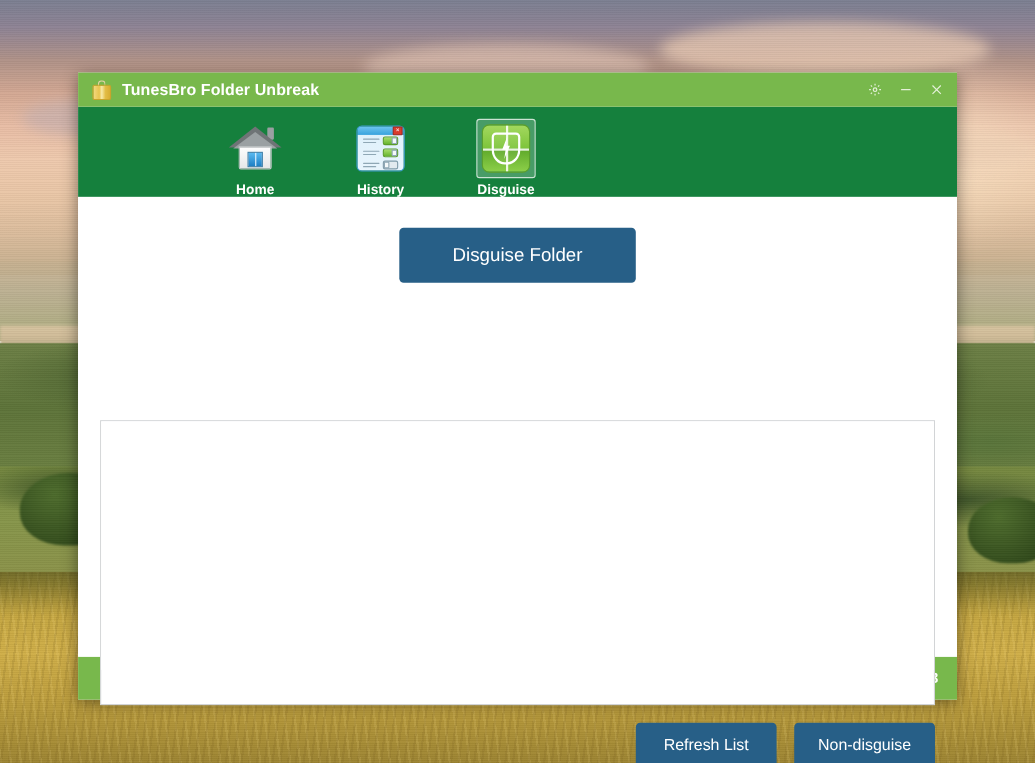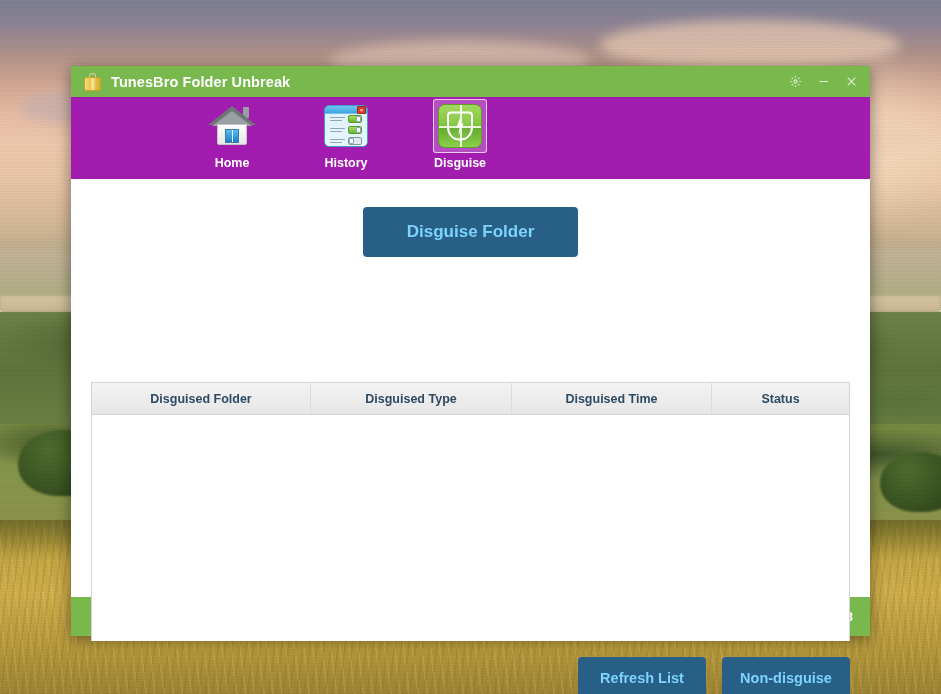--- a/index.html
+++ b/index.html
@@ -161,23 +161,23 @@
     font-size: 15px;
     line-height: 1;
     cursor: pointer;
     user-select: none;
   }
   .win-btn svg { display: block; }
 
   
   #toolbar {
     height: 82px;
-    background: #a21caf;
-    display: flex;
-    align-items: flex-start;
+    background: #15803d;
+    display: flex;
+    align-items: flex-end;
     padding-left: 104px;
     box-sizing: border-box;
   }
   .tool-item {
     width: 114px;
     display: flex;
     flex-direction: column;
     align-items: center;
     cursor: pointer;
     padding-top: 2px;
@@ -379,25 +379,25 @@
   }
 
   #primary-action-row {
     display: flex;
     justify-content: center;
     padding-top: 28px;
   }
 
   .btn-blue {
     background: #275f87;
-    color: #7dd3fc;
+    color: #ffffff;
     border: none;
     border-radius: 4px;
     font-family: "Liberation Sans", sans-serif;
-    font-weight: bold;
+    font-weight: normal;
     cursor: pointer;
   }
 
   #disguise-folder-button {
     width: 215px;
     height: 50px;
     font-size: 17px;
   }
 
   
@@ -591,26 +591,20 @@
 
     </div>
 
     <div id="app-body">
 
       <div id="primary-action-row">
         <button class="btn-blue" id="disguise-folder-button">Disguise Folder</button>
       </div>
 
       <div id="table-wrap">
-        <div id="table-head">
-          <div class="th c1">Disguised Folder</div>
-          <div class="th c2">Disguised Type</div>
-          <div class="th c3">Disguised Time</div>
-          <div class="th c4">Status</div>
-        </div>
         <div id="table-body">
           <div id="empty-rows"></div>
         </div>
       </div>
 
       <div id="bottom-actions">
         <button class="btn-blue btn-action" id="refresh-list-button">Refresh List</button>
         <button class="btn-blue btn-action" id="non-disguise-button">Non-disguise</button>
       </div>
 

